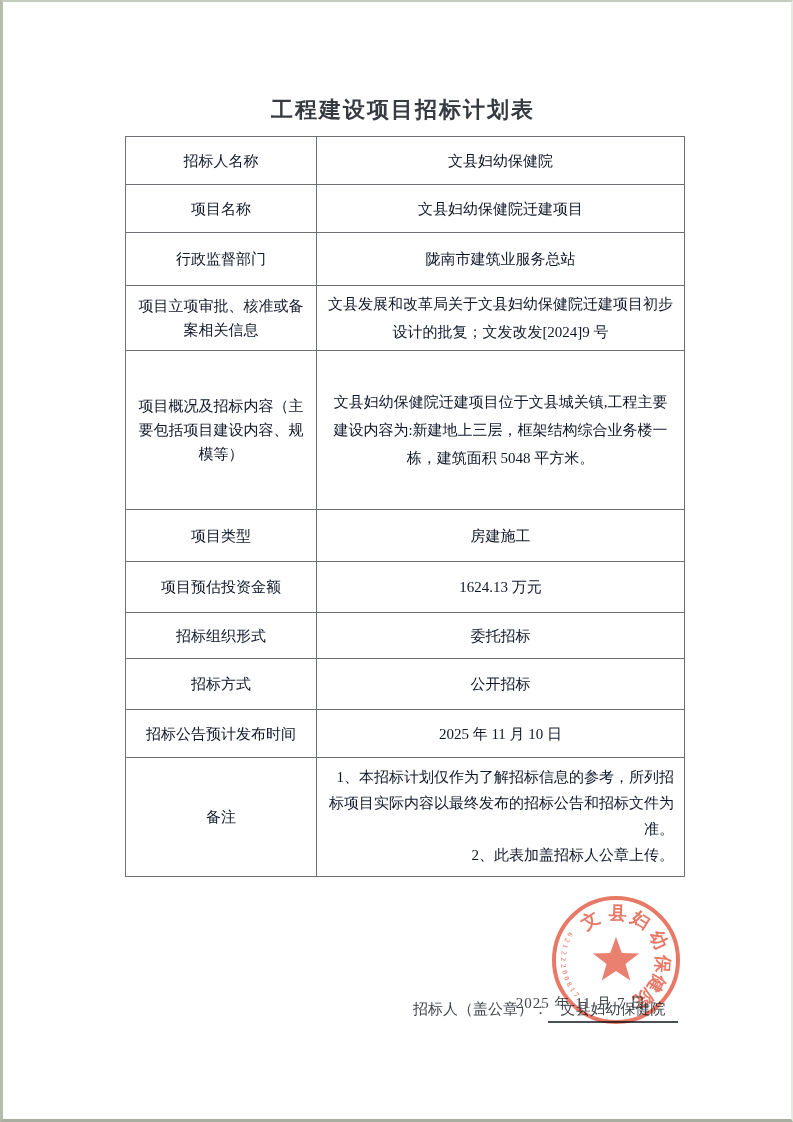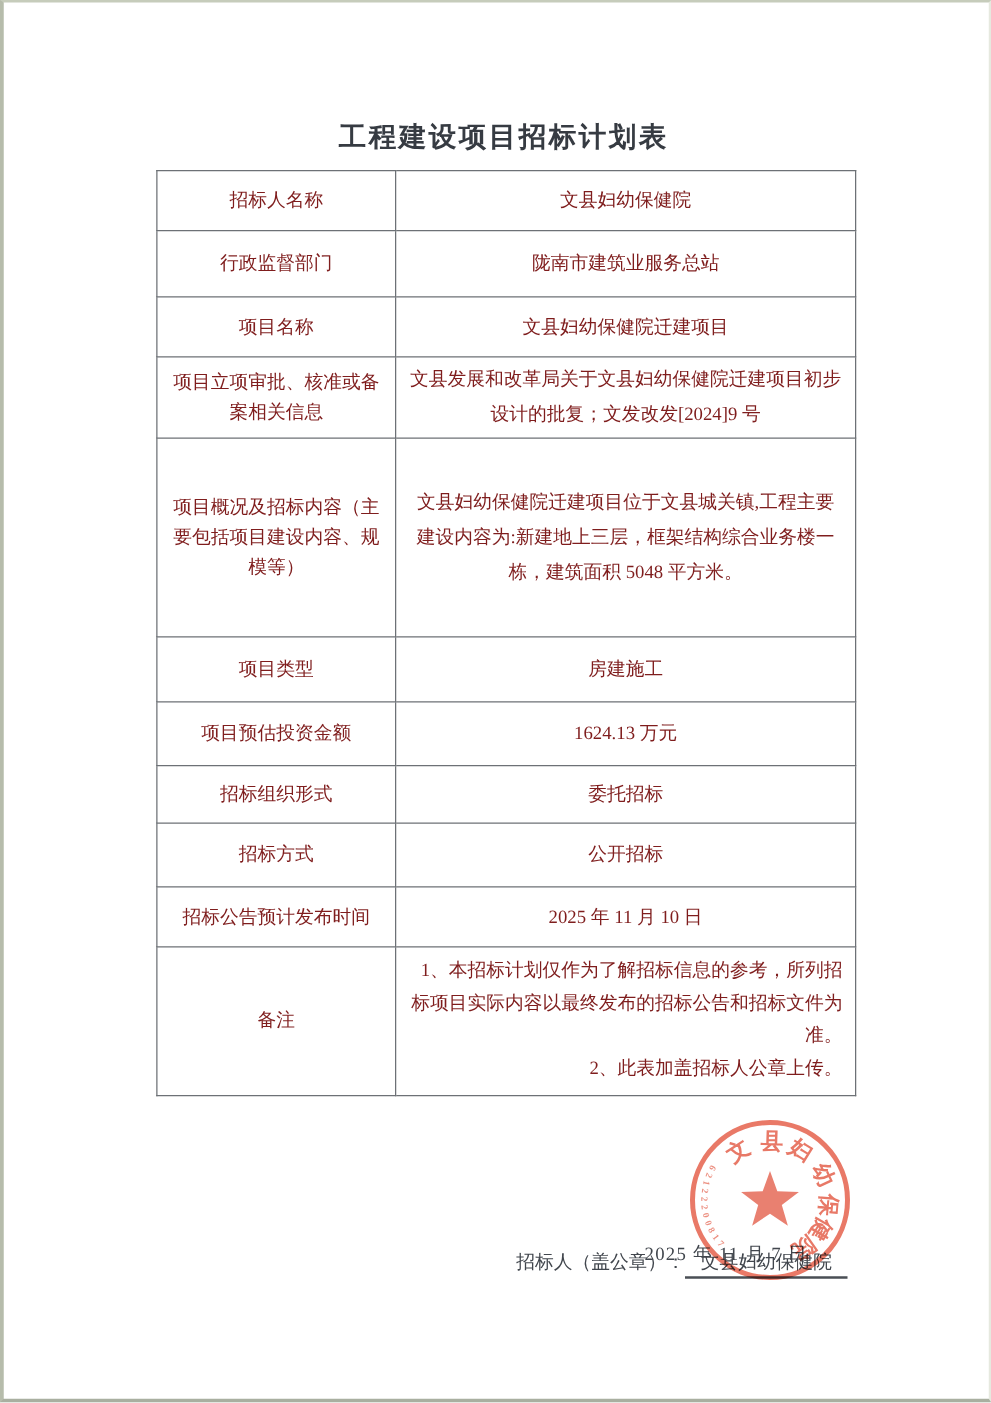--- a/index.html
+++ b/index.html
@@ -21,21 +21,21 @@
     position:absolute;left:120px;top:93px;width:560px;
     text-align:center;font-size:22px;font-weight:bold;
     letter-spacing:2px;color:#363b42;
   }
   table.plan{
     position:absolute;left:122px;top:134px;width:560px;
     border-collapse:collapse;table-layout:fixed;
   }
   table.plan td{
     border:1.6px solid #6d7176;
-    font-size:15px;color:#7f1d1d;
+    font-size:15px;color:#0f172a;
     text-align:center;vertical-align:middle;
     padding:2px 8px;box-sizing:border-box;
     line-height:24px;
   }
   td.label-cell{width:191px;padding:2px 12px;line-height:26px;}
   td.value-cell.para{line-height:28px;padding:4px 10px;}
   td.value-cell.remark{
     text-align:right;white-space:pre-line;
     line-height:26px;padding:6px 10px 8px 12px;vertical-align:top;
   }
@@ -66,27 +66,27 @@
 <div class="page">
 
   <div class="doc-title">工程建设项目招标计划表</div>
 
   <table class="plan">
     <tbody>
       <tr style="height:48px">
         <td class="label-cell">招标人名称</td>
         <td class="value-cell">文县妇幼保健院</td>
       </tr>
+      <tr style="height:48px">
+        <td class="label-cell">项目名称</td>
+        <td class="value-cell">文县妇幼保健院迁建项目</td>
+      </tr>
       <tr style="height:53px">
         <td class="label-cell">行政监督部门</td>
         <td class="value-cell">陇南市建筑业服务总站</td>
-      </tr>
-      <tr style="height:48px">
-        <td class="label-cell">项目名称</td>
-        <td class="value-cell">文县妇幼保健院迁建项目</td>
       </tr>
       <tr style="height:54px">
         <td class="label-cell">项目立项审批、核准或备案相关信息</td>
         <td class="value-cell para">文县发展和改革局关于文县妇幼保健院迁建项目初步设计的批复；文发改发[2024]9 号</td>
       </tr>
       <tr style="height:159px">
         <td class="label-cell">项目概况及招标内容（主要包括项目建设内容、规模等）</td>
         <td class="value-cell para">文县妇幼保健院迁建项目位于文县城关镇,工程主要建设内容为:新建地上三层，框架结构综合业务楼一栋，建筑面积 5048 平方米。</td>
       </tr>
       <tr style="height:52px">

